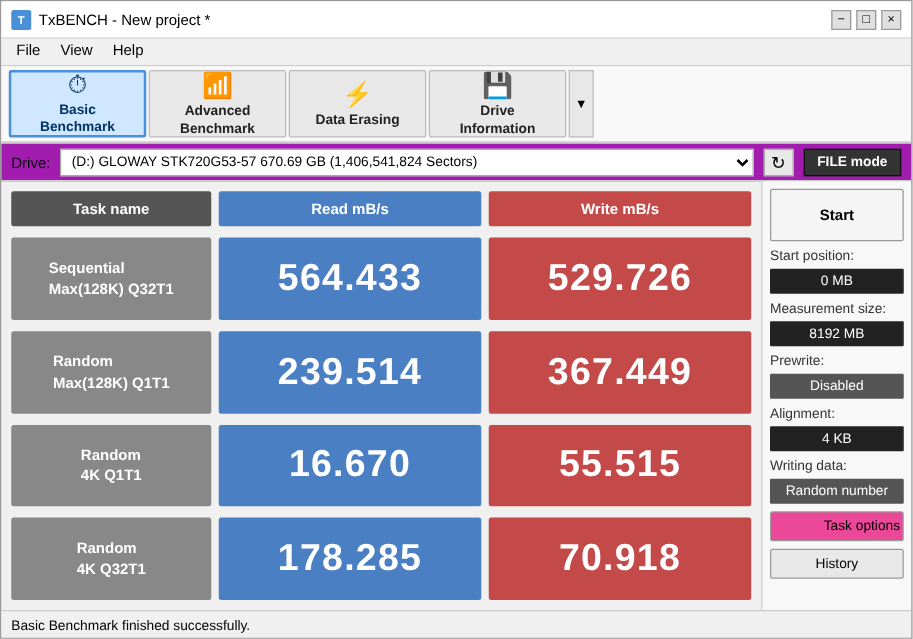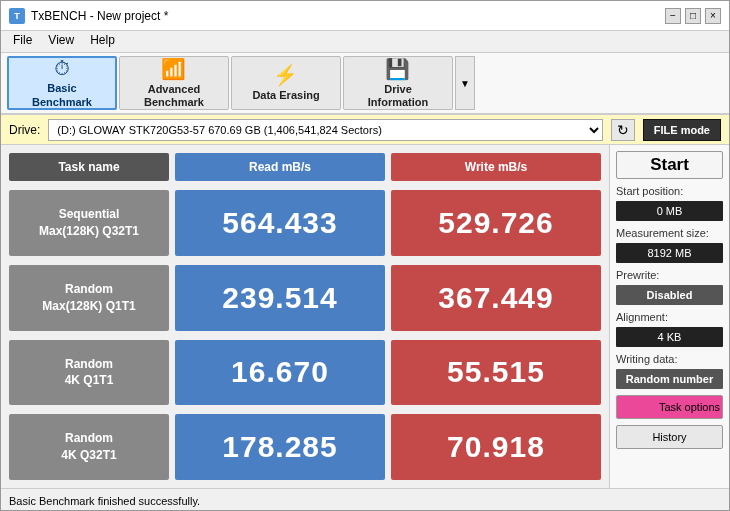--- a/index.html
+++ b/index.html
@@ -115,21 +115,21 @@
       background: #e8e8e8;
       border: 1px solid #bbb;
       display: flex;
       align-items: center;
       justify-content: center;
       cursor: pointer;
       font-size: 10px;
     }
     
     .drive-row {
-      background: #fef9c3;
+      background: #a21caf;
       height: 30px;
       display: flex;
       align-items: center;
       padding: 0 8px;
       gap: 8px;
       border-bottom: 1px solid #ccc;
     }
     .drive-label { font-size: 12px; color: #000; }
     .drive-select {
       flex: 1;
@@ -218,21 +218,20 @@
       gap: 6px;
       height: 68px;
     }
     .task-name {
       width: 160px;
       background: #888;
       color: #fff;
       display: flex;
       align-items: center;
       justify-content: center;
-      text-align: center;
       font-size: 12px;
       font-weight: 600;
       border-radius: 2px;
       line-height: 1.4;
       padding: 4px;
     }
     .read-val {
       flex: 1;
       background: #4a7fc4;
       color: #fff;
@@ -261,25 +260,25 @@
       width: 120px;
       padding: 6px;
       display: flex;
       flex-direction: column;
       gap: 4px;
       border-left: 1px solid #ccc;
       background: #f8f8f8;
     }
     .start-btn {
       width: 100%;
-      height: 28px;
+      height: 42px;
       background: #f5f5f5;
       border: 1px solid #999;
       cursor: pointer;
-      font-size: 17px;
+      font-size: 12px;
       font-weight: bold;
       border-radius: 2px;
     }
     .panel-label {
       font-size: 11px;
       color: #333;
       margin-top: 2px;
     }
     .panel-value {
       width: 100%;
@@ -295,21 +294,20 @@
     .panel-value-light {
       width: 100%;
       height: 20px;
       background: #555;
       color: #fff;
       font-size: 11px;
       display: flex;
       align-items: center;
       justify-content: center;
       border-radius: 1px;
-      font-weight: bold;
     }
     .task-options-btn {
       width: 100%;
       height: 24px;
       background: #ec4899;
       border: 1px solid #999;
       cursor: pointer;
       font-size: 11px;
       border-radius: 2px;
       margin-top: 2px;

